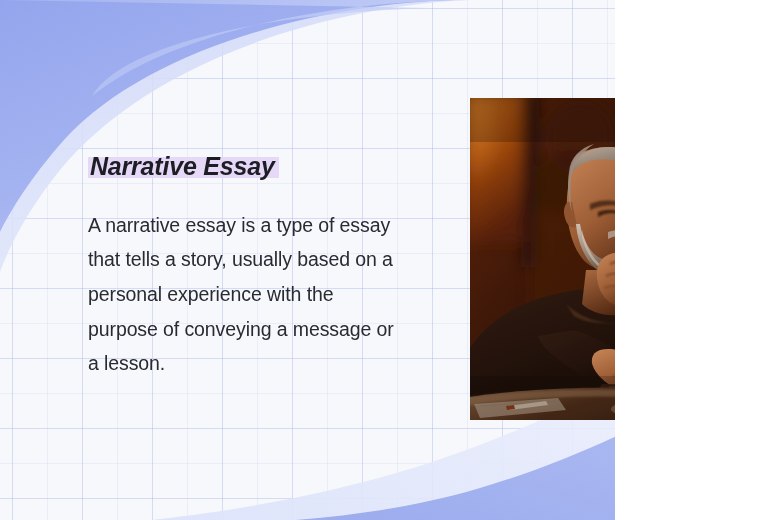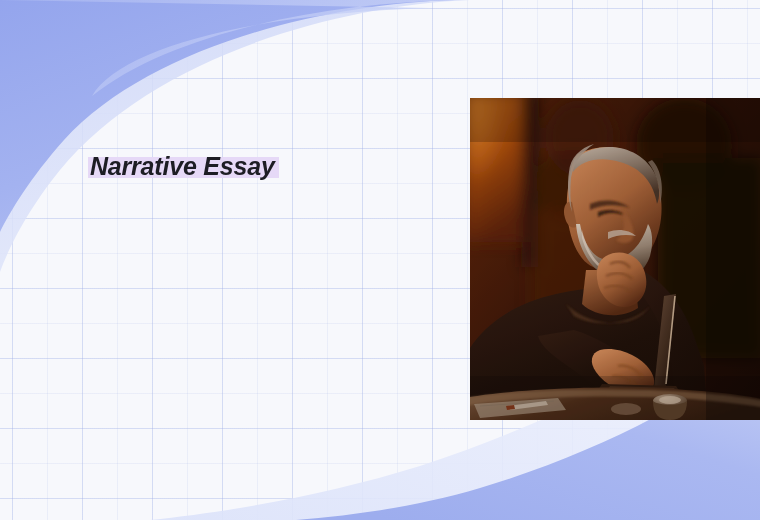--- a/index.html
+++ b/index.html
@@ -9,21 +9,21 @@
   body {
     width: 760px;
     height: 520px;
     overflow: hidden;
     font-family: "Liberation Sans", sans-serif;
     background: #ffffff;
   }
 
   #slide {
     position: relative;
-    width: 760px;
+    width: 615px;
     height: 520px;
     overflow: hidden;
     background: #0ea5e9;
   }
 
   
   .grid-bg {
     position: absolute;
     inset: 0;
     background-color: #f7f8fc;
@@ -149,20 +149,21 @@
       <path d="M760,300 C690,352 560,420 420,466 C330,494 230,512 150,520 L760,520 Z" fill="url(#gradBR2)" opacity="0.9"></path>
 
       <path d="M760,348 C700,398 600,452 480,488 C420,506 350,516 296,520 L760,520 Z" fill="url(#gradBR)"></path>
     </svg>
   </div>
 
   <div class="text-col">
     <div class="title-wrap">
       <span class="slide-title">Narrative Essay</span>
     </div>
+    <p class="slide-body">A narrative essay is a type of essay that tells a story, usually based on a personal experience with the purpose of conveying a message or a lesson.</p>
   </div>
 
   <div class="photo-frame">
     <svg viewBox="0 0 290 322" xmlns="http://www.w3.org/2000/svg" role="img">
       <defs>
         <linearGradient id="bgWarm" x1="0" y1="0" x2="1" y2="1">
           <stop offset="0%" stop-color="#6e2c0c"></stop>
           <stop offset="40%" stop-color="#3d170a"></stop>
           <stop offset="100%" stop-color="#120806"></stop>
         </linearGradient>

